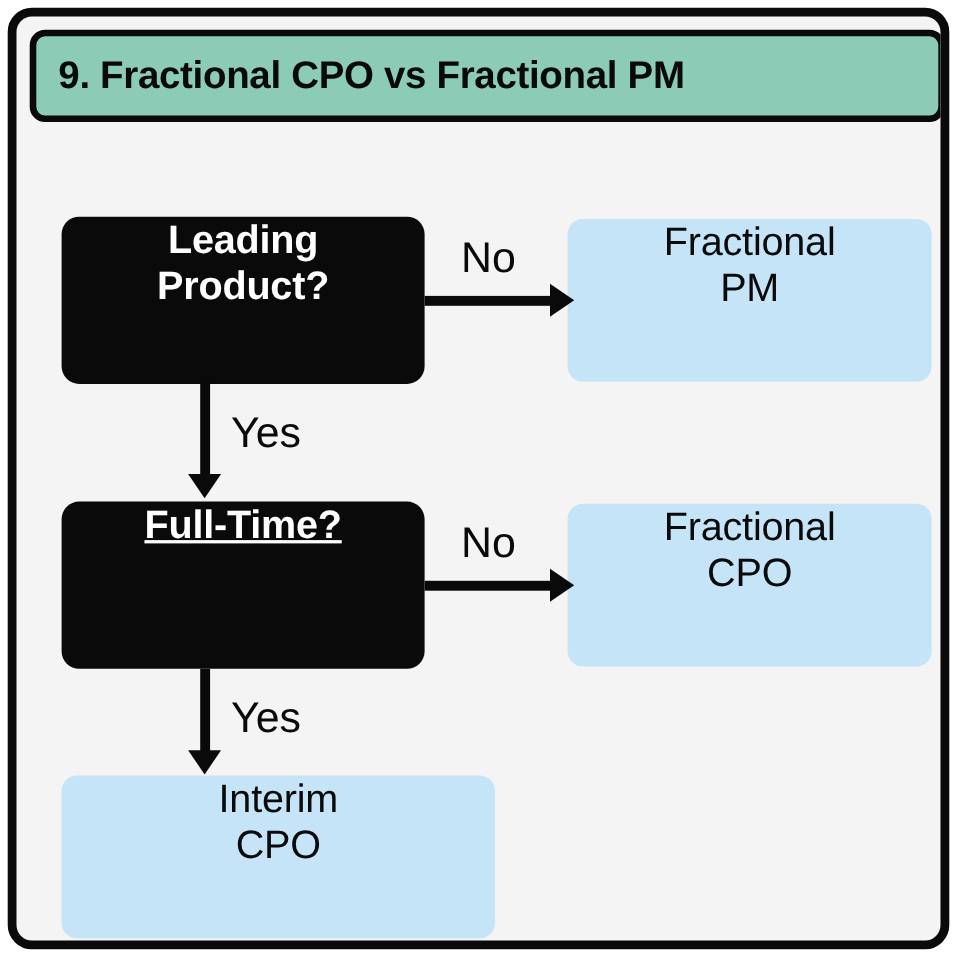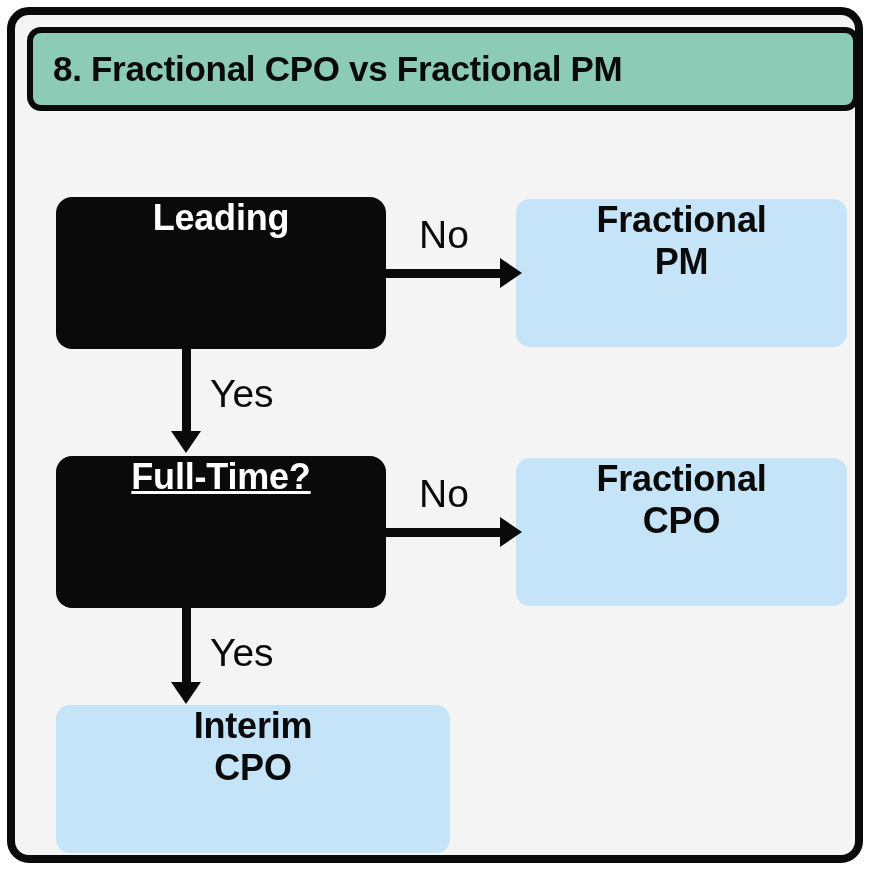--- a/index.html
+++ b/index.html
@@ -77,21 +77,21 @@
     font-size: 36px;
     font-weight: bold;
     letter-spacing: -0.2px;
   }
 
   .outcome {
     background: #c5e4f8;
     color: #0a0a0a;
     border-radius: 14px;
     font-size: 36px;
-    font-weight: bold;
+    font-weight: normal;
     letter-spacing: -0.2px;
   }
 
   
   #node-leading-product { left: 41px;  top: 78px;  width: 330px; height: 152px; }
   #node-full-time       { left: 41px;  top: 337px; width: 330px; height: 152px; text-decoration: underline; }
   #node-fractional-pm   { left: 501px; top: 80px;  width: 331px; height: 148px; }
   #node-fractional-cpo  { left: 501px; top: 339px; width: 331px; height: 148px; }
   #node-interim-cpo     { left: 41px;  top: 586px; width: 394px; height: 148px; }
 
@@ -146,27 +146,28 @@
   #label-no-2  { left: 404px; top: 353px; }
   #label-yes-1 { left: 195px; top: 253px; }
   #label-yes-2 { left: 195px; top: 512px; }
 </style>
 </head>
 <body>
 
 <div id="card">
 
   <div id="header">
-    <div id="header-title">8. Fractional CPO vs Fractional PM</div>
+    <div id="header-title">9. Fractional CPO vs Fractional PM</div>
   </div>
 
   <div id="canvas">
 
     <div class="node decision" id="node-leading-product">
       <span>Leading</span>
+      <span>Product?</span>
     </div>
 
     <div class="node outcome" id="node-fractional-pm">
       <span>Fractional</span>
       <span>PM</span>
     </div>
 
     <div class="node decision" id="node-full-time">
       <span>Full-Time?</span>
     </div>

